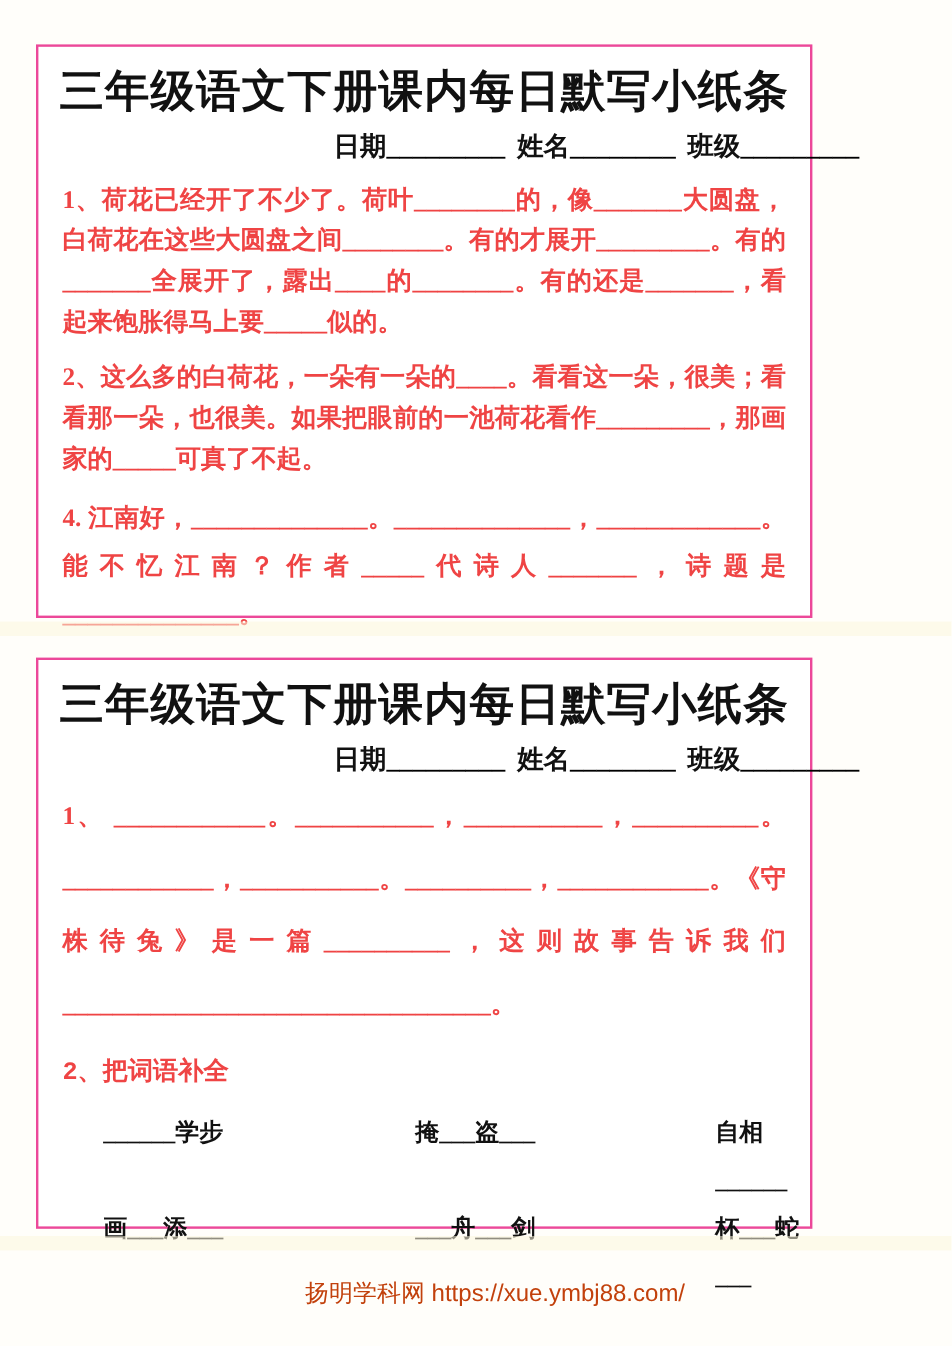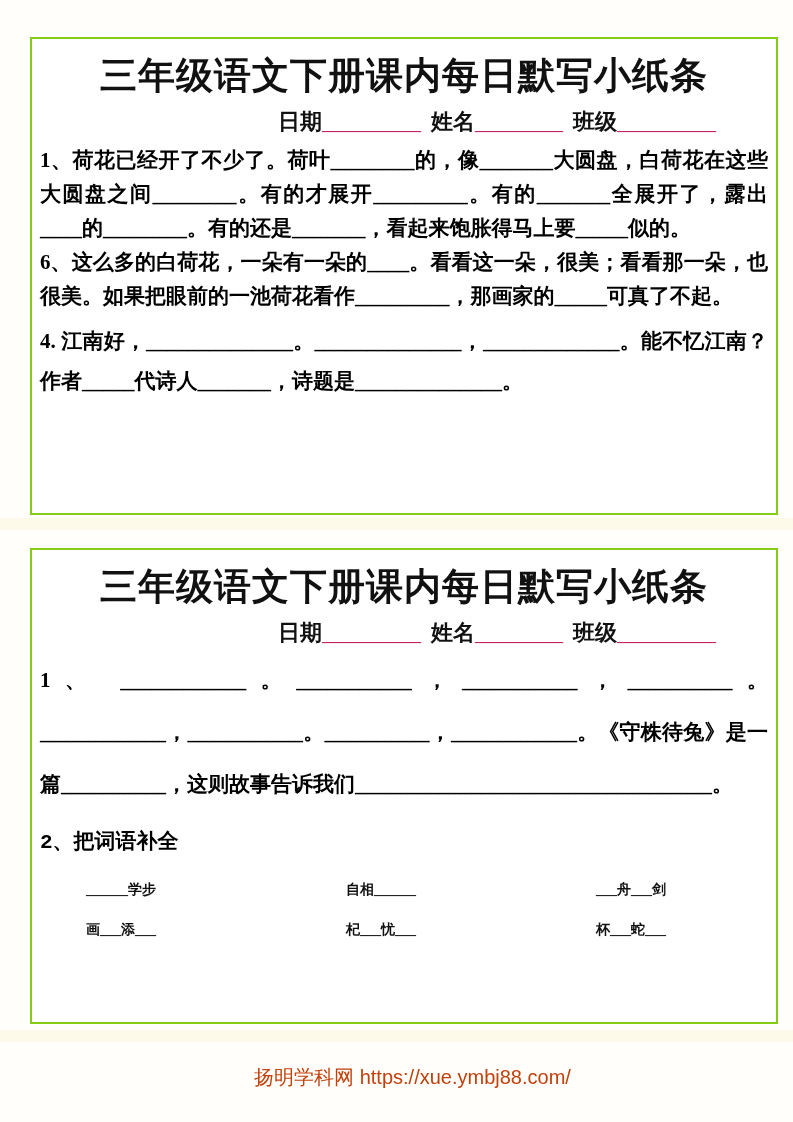--- a/index.html
+++ b/index.html
@@ -6,23 +6,23 @@
   body {
     width: 793px; height: 1122px;
     position: relative;
     background: #fffefa;
     font-family: "Liberation Serif", serif;
     overflow: hidden;
   }
   .card {
     position: absolute;
     left: 30px;
-    width: 748px;
+    width: 647px;
     box-sizing: border-box;
-    border: 2px solid #84cc16;
+    border: 2px solid #ec4899;
     background: #ffffff;
     padding: 4px 8px;
   }
   #card1 { top: 37px;  height: 478px; }
   #card2 { top: 548px; height: 476px; }
   .tint-band {
     position: absolute; left: 0; width: 100%; height: 12px;
     background: #fbf6dd; opacity: 0.55;
   }
   #tint1 { top: 518px; }
@@ -36,48 +36,48 @@
     color: #111;
   }
   .meta {
     padding-left: 238px;
     font-size: 22px;
     font-weight: bold;
     margin-bottom: 6px;
     color: #111;
     white-space: nowrap;
   }
-  .meta-blank { margin-right: 10px; font-weight: normal; color: #be185d; }
+  .meta-blank { margin-right: 10px; font-weight: bold; color: #000000; }
   .para {
     font-size: 21px;
     font-weight: 600;
     line-height: 34px;
-    margin: 0;
+    margin: 12px;
     text-align: justify;
-    color: #000000;
+    color: #ef4444;
   }
   .para-last {
     margin-top: 8px;
     line-height: 40px;
   }
   .para-story {
     line-height: 52px;
     margin-top: 4px;
   }
   .section-label {
     margin-top: 16px;
     line-height: 34px;
     font-family: Liberation Mono, monospace;
   }
   .word-grid {
     display: grid;
     grid-template-columns: 260px 250px auto;
     padding-left: 46px;
     margin-top: 10px;
-    font-size: 14px;
+    font-size: 20px;
     font-weight: 600;
     line-height: 40px;
     color: #111;
   }
   .footer {
     position: absolute;
     top: 1064px;
     left: 0; width: 100%;
     text-align: center;
     font-family: "Liberation Sans", sans-serif;
@@ -90,39 +90,39 @@
 <body>
 
 <div>
 
   <section class="card" id="card1">
     <h1 class="title">三年级语文下册课内每日默写小纸条</h1>
     <div class="meta">
       <span><span>日期</span><span class="meta-blank">_________</span></span><span><span>姓名</span><span class="meta-blank">________</span></span><span><span>班级</span><span class="meta-blank">_________</span></span>
     </div>
     <p class="para">1、荷花已经开了不少了。荷叶________的，像_______大圆盘，白荷花在这些大圆盘之间________。有的才展开_________。有的_______全展开了，露出____的________。有的还是_______，看起来饱胀得马上要_____似的。</p>
-    <p class="para">6、这么多的白荷花，一朵有一朵的____。看看这一朵，很美；看看那一朵，也很美。如果把眼前的一池荷花看作_________，那画家的_____可真了不起。</p>
+    <p class="para">2、这么多的白荷花，一朵有一朵的____。看看这一朵，很美；看看那一朵，也很美。如果把眼前的一池荷花看作_________，那画家的_____可真了不起。</p>
     <p class="para para-last">4. 江南好，______________。______________，_____________。能不忆江南？作者_____代诗人_______，诗题是______________。</p>
   </section>
 
   <div class="tint-band" id="tint1"></div>
 
   <section class="card" id="card2">
     <h1 class="title">三年级语文下册课内每日默写小纸条</h1>
     <div class="meta">
       <span><span>日期</span><span class="meta-blank">_________</span></span><span><span>姓名</span><span class="meta-blank">________</span></span><span><span>班级</span><span class="meta-blank">_________</span></span>
     </div>
     <p class="para para-story">1、 ____________。___________，___________，__________。____________，___________。__________，____________。《守株待兔》是一篇__________，这则故事告诉我们__________________________________。</p>
     <p class="para section-label">2、把词语补全</p>
     <div class="word-grid">
       <span>______学步</span>
+      <span>掩___盗___</span>
       <span>自相______</span>
+      <span>画___添___</span>
       <span>___舟___剑</span>
-      <span>画___添___</span>
-      <span>杞___忧___</span>
       <span>杯___蛇___</span>
     </div>
   </section>
 
   <div class="tint-band" id="tint2"></div>
 
   <div class="footer">扬明学科网 https://xue.ymbj88.com/</div>
 
 </div>
 

